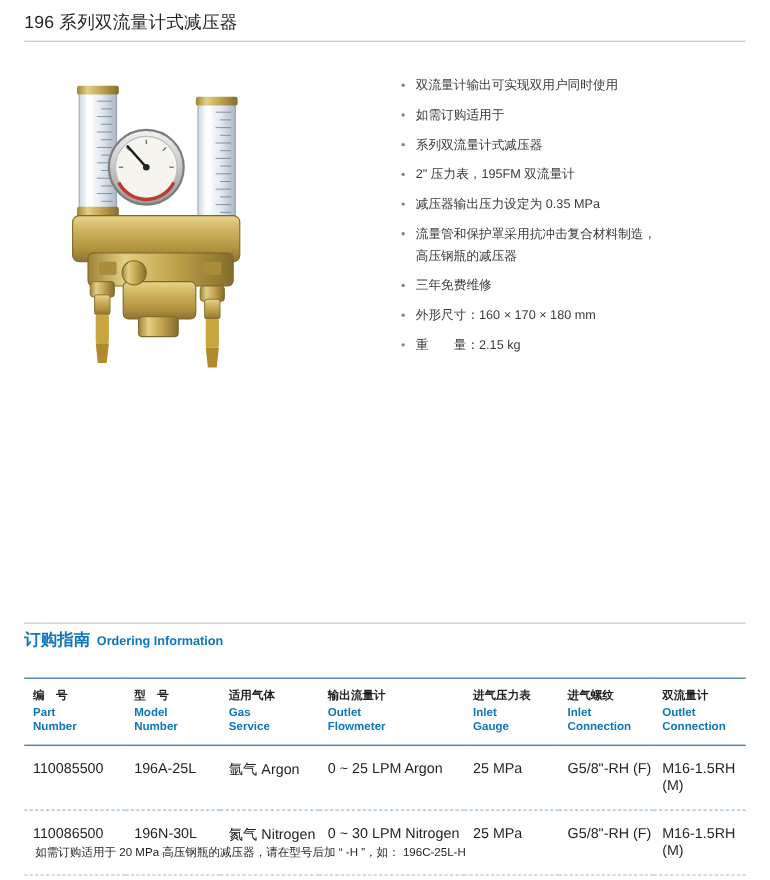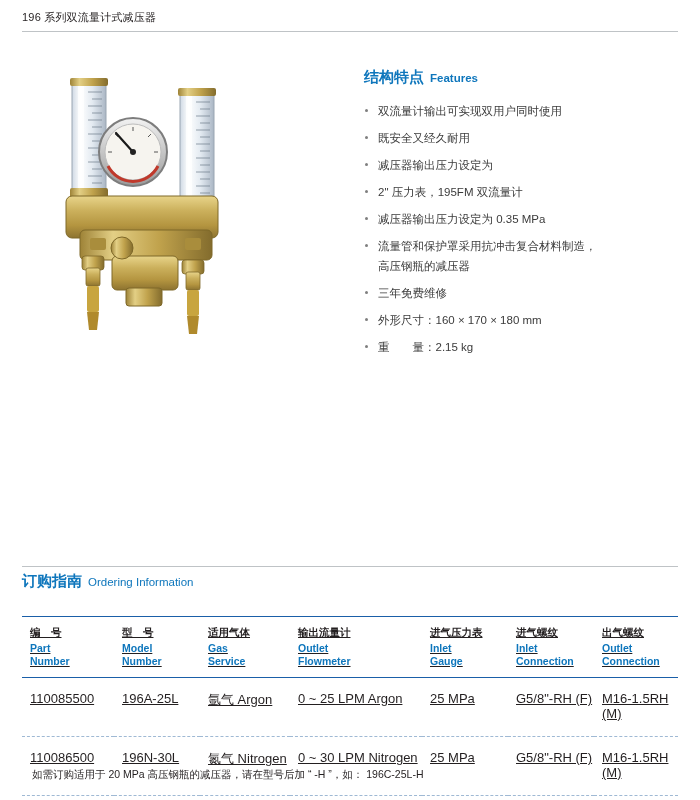--- a/index.html
+++ b/index.html
@@ -22,21 +22,21 @@
   }
 
   
   .header {
     position: absolute;
     top: 10px;
     left: 22px;
     width: 656px;
   }
   .header-title {
-    font-size: 11px;
+    font-size: 16px;
     color: #231f20;
     letter-spacing: 0.2px;
     padding-bottom: 6px;
   }
   .header-rule {
     height: 1px;
     background: #bfc3c6;
     width: 656px;
   }
 
@@ -102,38 +102,37 @@
   .order-heading {
     position: absolute;
     left: 22px;
     top: 572px;
     font-size: 15px;
     font-weight: bold;
     color: #0e76bc;
   }
   .order-heading .en {
     font-size: 11.5px;
-    font-weight: normal;
+    font-weight: bold;
     color: #0e76bc;
     margin-left: 6px;
     text-align: center;
   }
 
   
   .table-wrap {
     position: absolute;
     left: 22px;
     top: 616px;
     width: 656px;
   }
   table.spec {
     border-collapse: collapse;
     width: 656px;
     table-layout: fixed;
-    text-decoration: underline;
   }
   table.spec th, table.spec td {
     text-align: left;
     vertical-align: top;
     padding: 8px 0 8px 8px;
     font-size: 10.5px;
   }
   table.spec thead th {
     border-top: 1px solid #1a5fa8;
     border-bottom: 1px solid #1a5fa8;
@@ -298,35 +297,32 @@
       <g>
         <rect x="152" y="190" width="22" height="14" rx="3" fill="url(#brass2)" stroke="#7e6828" stroke-width="0.8"></rect>
         <rect x="156" y="202" width="14" height="18" rx="2" fill="url(#brass)" stroke="#7e6828" stroke-width="0.8"></rect>
         <rect x="157" y="220" width="12" height="26" rx="2" fill="#c8a53f"></rect>
         <path d="M157 246 l12 0 l-2 18 l-8 0 z" fill="#b08a2c"></path>
       </g>
     </svg>
   </div>
 
   <div class="features">
-    <div class="features-heading">
-      <span>结构特点</span><span class="en">Features</span>
-    </div>
 
     <div class="feature-item">
       <span class="dot"></span>
       <span>双流量计输出可实现双用户同时使用</span>
     </div>
     <div class="feature-item">
       <span class="dot"></span>
-      <span>既安全又经久耐用</span>
-    </div>
-    <div class="feature-item">
-      <span class="dot"></span>
-      <span>减压器输出压力设定为</span>
+      <span>如需订购适用于</span>
+    </div>
+    <div class="feature-item">
+      <span class="dot"></span>
+      <span>系列双流量计式减压器</span>
     </div>
     <div class="feature-item">
       <span class="dot"></span>
       <span>2" 压力表，195FM 双流量计</span>
     </div>
     <div class="feature-item">
       <span class="dot"></span>
       <span>减压器输出压力设定为 0.35 MPa</span>
     </div>
     <div class="feature-item">
@@ -390,21 +386,21 @@
             <span class="cn">进气压力表</span>
             <span class="en1">Inlet</span>
             <span class="en2">Gauge</span>
           </th>
           <th>
             <span class="cn">进气螺纹</span>
             <span class="en1">Inlet</span>
             <span class="en2">Connection</span>
           </th>
           <th>
-            <span class="cn">出气螺纹</span>
+            <span class="cn">双流量计</span>
             <span class="en1">Outlet</span>
             <span class="en2">Connection</span>
           </th>
         </tr>
       </thead>
       <tbody>
         <tr>
           <td>110085500</td>
           <td>196A-25L</td>
           <td>氩气 Argon</td>

